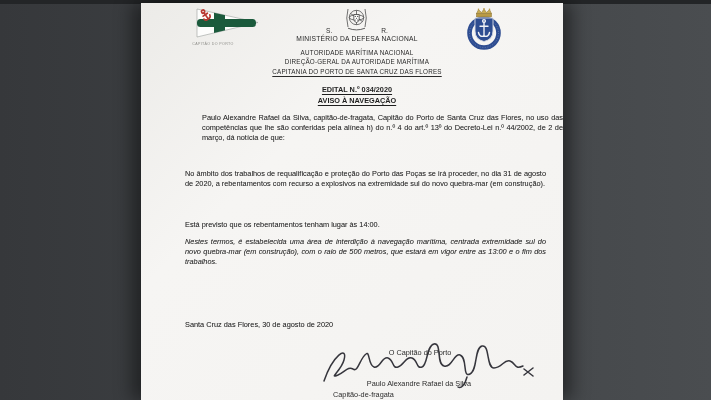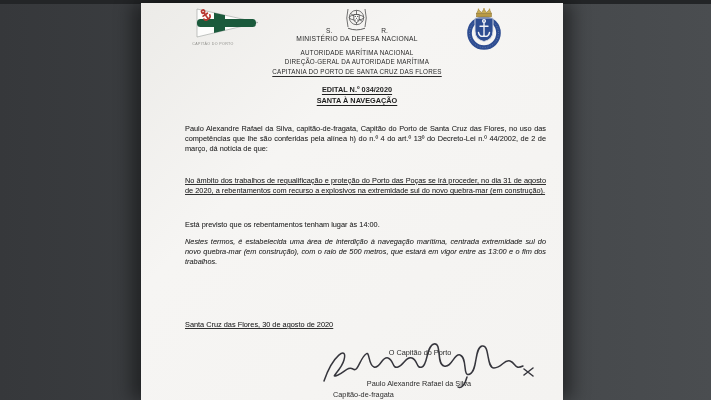--- a/index.html
+++ b/index.html
@@ -30,26 +30,26 @@
   #authority .u{text-decoration:underline;text-underline-offset:1.5px;}
   #crest-wrap{left:322px;top:4px;width:42px;height:45px;}
   
   .title-line{left:60px;width:312px;text-align:center;font-size:7.3px;
     font-weight:bold;color:#1e1e1e;text-decoration:underline;text-underline-offset:1.5px;}
   #title1{top:82px;}
   #title2{top:93px;}
   
   .para{left:44px;width:361px;font-size:7.35px;line-height:10.2px;
     color:#303030;text-align:justify;text-shadow:0 0 .35px rgba(40,40,40,.35);}
-  #p1{top:121px;}
-  #p2{top:173px;text-decoration:underline;}
+  #p1{top:110px;margin-left:17px;}
+  #p2{top:166px;}
   #p3{top:217px;text-align:left;}
   #p4{top:234px;font-style:italic;}
   #p5{top:279px;}
-  #p6{top:317px;text-align:left;text-decoration:underline;}
+  #p6{top:317px;text-align:left;}
   
   #sig-pretitle{left:212px;top:345px;width:134px;text-align:center;
     font-size:7.3px;color:#2c2c2c;}
   #sig-script{left:176px;top:330px;width:224px;height:62px;}
   #sig-name{left:192px;top:376px;width:172px;text-align:center;
     font-size:7.3px;color:#2c2c2c;}
   #sig-rank{left:192px;top:387px;width:172px;text-align:left;
     font-size:7.3px;color:#2c2c2c;}
 </style>
 </head>
@@ -134,21 +134,21 @@
         <g stroke="#f2f3f6" stroke-width="1.4" fill="none" stroke-linecap="round">
           <line x1="21" y1="15.5" x2="21" y2="29"></line>
           <line x1="17" y1="19.2" x2="25" y2="19.2"></line>
           <circle cx="21" cy="14" r="1.4"></circle>
           <path d="M 15.5,25.5 Q 16.5,30.5 21,29 Q 25.5,30.5 26.5,25.5"></path>
         </g>
       </svg>
     </div>
 
     <div class="abs title-line" id="title1">EDITAL N.º 034/2020</div>
-    <div class="abs title-line" id="title2">SANTA À NAVEGAÇÃO</div>
+    <div class="abs title-line" id="title2">AVISO À NAVEGAÇÃO</div>
 
     <div class="abs para" id="p1">Paulo Alexandre Rafael da Silva, capitão-de-fragata, Capitão do Porto de Santa Cruz das Flores, no uso das competências que lhe são conferidas pela alínea h) do n.º 4 do art.º 13º do Decreto-Lei n.º 44/2002, de 2 de março, dá notícia de que:</div>
     <div class="abs para" id="p2">No âmbito dos trabalhos de requalificação e proteção do Porto das Poças se irá proceder, no dia 31 de agosto de 2020, a rebentamentos com recurso a explosivos na extremidade sul do novo quebra-mar (em construção).</div>
     <div class="abs para" id="p3">Está previsto que os rebentamentos tenham lugar às 14:00.</div>
     <div class="abs para" id="p4">Nestes termos, é estabelecida uma área de interdição à navegação marítima, centrada extremidade sul do novo quebra-mar (em construção), com o raio de 500 metros, que estará em vigor entre as 13:00 e o fim dos trabalhos.</div>
     <div class="abs para" id="p6">Santa Cruz das Flores, 30 de agosto de 2020</div>
 
     <div class="abs" id="sig-script">
       <svg width="224" height="62" viewBox="0 0 224 62">
         <g stroke="#26262e" stroke-width="1.5" fill="none" stroke-linecap="round" stroke-linejoin="round" opacity="0.92">

